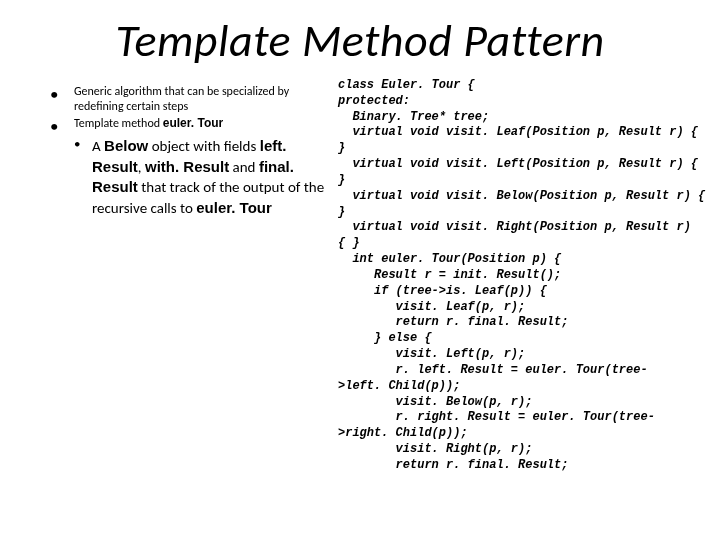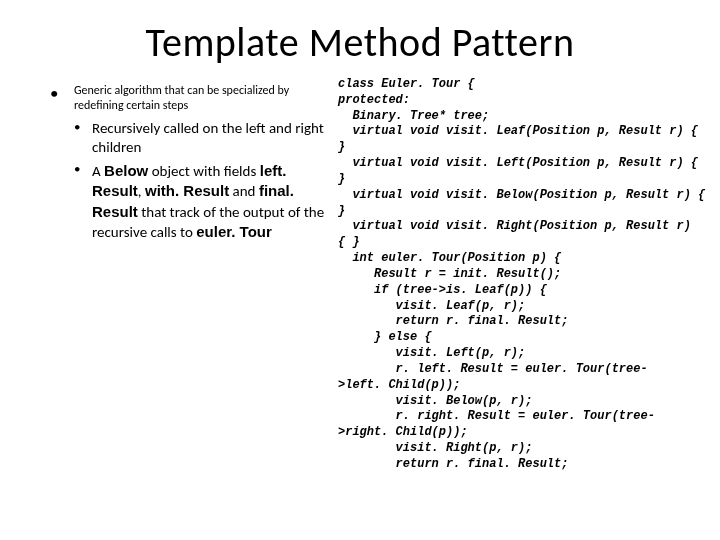--- a/index.html
+++ b/index.html
@@ -5,26 +5,27 @@
   * { margin: 0; padding: 0; box-sizing: border-box; }
   body {
     width: 720px;
     height: 540px;
     background: #fff;
     font-family: Calibri, "Segoe UI", sans-serif;
     overflow: hidden;
     position: relative;
   }
   .title {
-    font-size: 40px;
+    font-size: 46px;
     font-weight: 400;
     text-align: center;
-    padding-top: 18px;
+    padding-top: 12px;
     padding-bottom: 10px;
     letter-spacing: 0.5px;
+    font-style: italic;
   }
   .content {
     display: flex;
     padding: 0 14px 0 46px;
   }
   .left {
     width: 290px;
     flex-shrink: 0;
   }
   .right {
@@ -78,23 +79,23 @@
 </style>
 </head>
 <body>
 
 <div class="title">Template Method Pattern</div>
 
 <div class="content">
   <div class="left">
     <ul class="main">
       <li>Generic algorithm that can be specialized by redefining certain steps</li>
+      <li><span>Template method </span><span class="sf">euler. Tour</span></li>
     </ul>
     <ul class="sub">
-      <li>Recursively called on the left and right children</li>
       <li><span>A </span><span class="sf">Below</span><span> object with fields </span><span class="sf">left. Result</span><span>, </span><span class="sf">with. Result</span><span> and </span><span class="sf">final. Result</span><span> that track of the output of the recursive calls to </span><span class="sf">euler. Tour</span></li>
     </ul>
   </div>
 
   <div class="right"><span>class Euler. Tour {</span>
 <span>protected:</span>
 <span>  Binary. Tree* tree;</span>
 <span>  virtual void visit. Leaf(Position p, Result r) {</span>
 <span>}</span>
 <span>  virtual void visit. Left(Position p, Result r) {</span>

